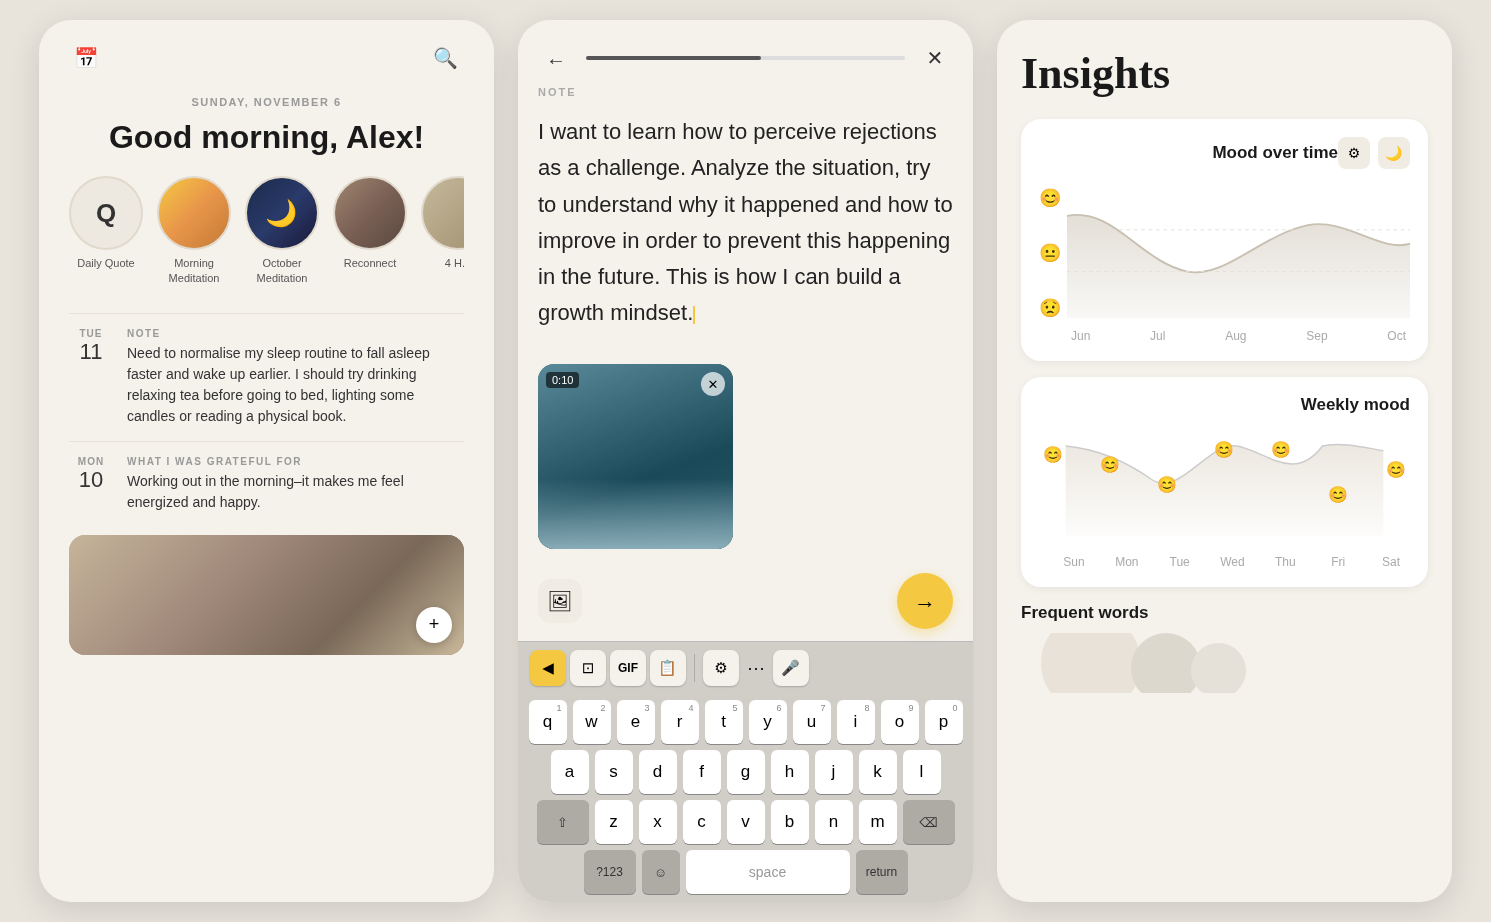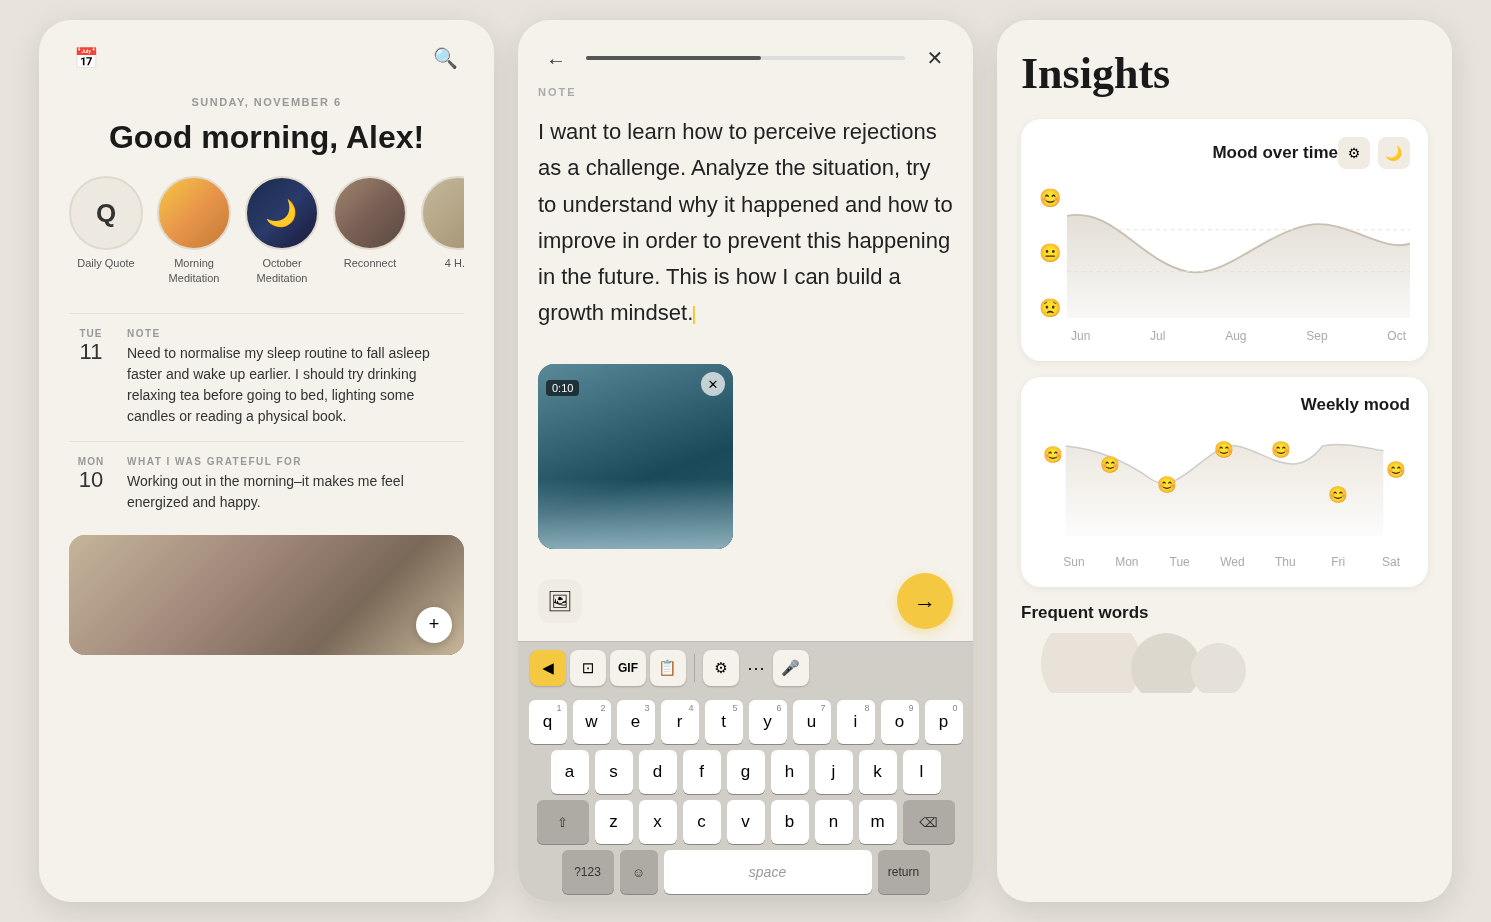--- a/index.html
+++ b/index.html
@@ -282,21 +282,21 @@
       border-radius: 16px;
       overflow: hidden;
       position: relative;
       width: 195px;
       height: 185px;
       background: linear-gradient(160deg, #4a7a8a 0%, #2a5a6a 40%, #1a3a4a 70%, #2a4a5a 100%);
     }
 
     .video-timer {
       position: absolute;
-      top: 16px;
+      top: 8px;
       left: 8px;
       background: rgba(0,0,0,0.6);
       color: white;
       font-size: 11px;
       padding: 2px 6px;
       border-radius: 4px;
     }
 
     .video-close {
       position: absolute;
@@ -422,22 +422,21 @@
       background: #aeaaa4;
       font-size: 13px;
       color: #333;
     }
 
     .kb-key.wide {
       width: 52px;
     }
 
     .kb-key.space {
-      width: 208px;
-      font-style: italic;
+      width: 164px;
     }
 
     .kb-key.delete {
       width: 52px;
       background: #aeaaa4;
     }
 
     .kb-bottom-row {
       display: flex;
       justify-content: center;

